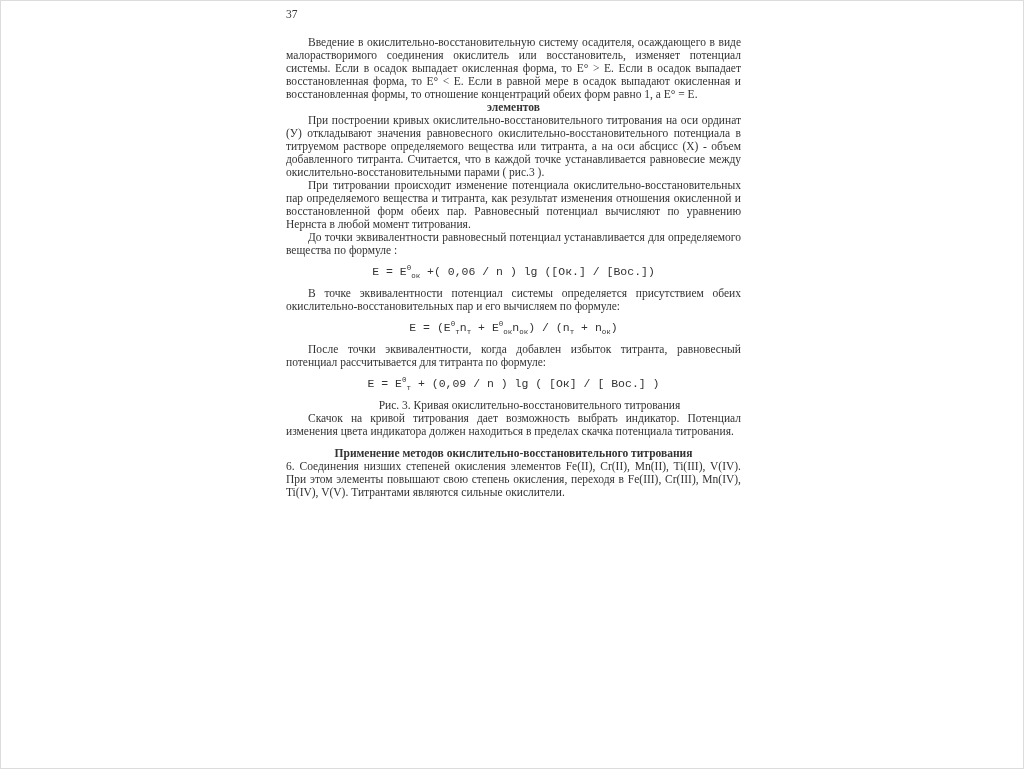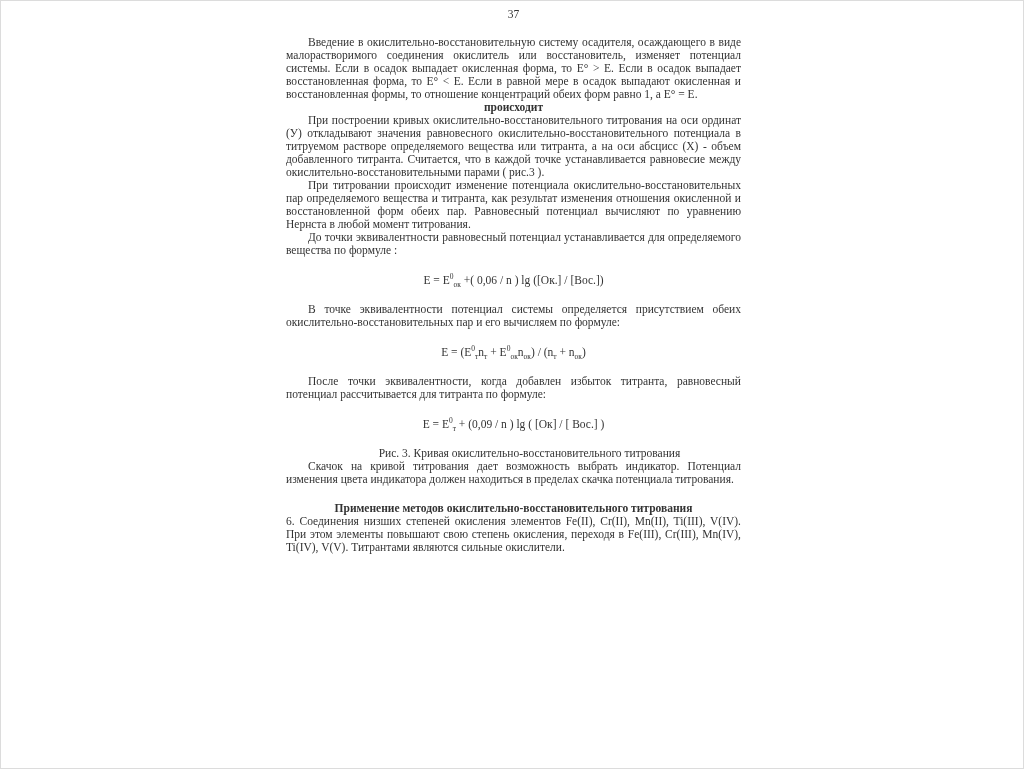--- a/index.html
+++ b/index.html
@@ -8,43 +8,43 @@
     font-family:"Liberation Serif",serif;
   }
   .slide{
     position:absolute;left:0;top:0;width:1024px;height:769px;
     box-sizing:border-box;background:#ffffff;border:1px solid #dcdcdc;
   }
   .content{
     position:absolute;left:285px;top:7px;width:455px;
     font-size:11.5px;line-height:13px;color:#333333;
   }
-  .page-number{text-align:center;margin:0 0 15px 0;}
+  .page-number{margin:0 0 15px 0;}
   .para{margin:0;text-align:justify;}
   .indent{text-indent:22px;}
   .caption{text-indent:32px;text-align:center;}
   .heading{text-align:center;font-weight:bold;margin:0;}
-  .heading.h2{margin-top:16px;}
-  .formula{text-align:center;line-height:14px;margin:16px;}
+  .heading.h2{margin-top:9px;}
+  .formula{text-align:center;line-height:14px;margin:8px;font-family:Liberation Mono, monospace;}
   .formula sup,.formula sub{font-size:7.5px;line-height:0;}
   figure.chart{margin:22px 0 4px 0;padding:0;}
   .chart svg line,.chart svg polyline{stroke:#3a3a3a;stroke-width:1.1;fill:none;}
   .chart svg text{font-family:"Liberation Serif",serif;font-size:11.5px;fill:#333333;}
 </style>
 </head>
 <body>
 
 <div class="slide">
   <div class="content">
 
     <p class="page-number">37</p>
 
     <p class="para indent">Введение в  окислительно-восстановительную систему  осадителя, осаждающего в виде малорастворимого соединения  окислитель или восстановитель, изменяет потенциал системы. Если в осадок выпадает окисленная форма, то E° &gt; E. Если в осадок выпадает восстановленная форма, то E° &lt; E. Если в равной мере в осадок выпадают окисленная и восстановленная формы, то отношение концентраций обеих форм равно 1, а  E° = E.</p>
 
-    <p class="heading">происходит</p>
+    <p class="heading">элементов</p>
 
     <p class="para indent">При построении кривых окислительно-восстановительного титрования  на оси ординат (У) откладывают значения равновесного окислительно-восстановительного потенциала в титруемом растворе определяемого вещества или титранта, а  на оси абсцисс (Х) -  объем добавленного титранта. Считается, что в каждой точке устанавливается равновесие между окислительно-восстановительными парами ( рис.3 ).</p>
     <p class="para indent">При титровании происходит изменение потенциала окислительно-восстановительных пар определяемого вещества и титранта,  как  результат изменения отношения окисленной и восстановленной форм обеих пар. Равновесный потенциал вычисляют по уравнению Нернста в любой момент титрования.</p>
     <p class="para indent">До точки эквивалентности равновесный потенциал устанавливается  для определяемого вещества по формуле :</p>
 
     <p class="formula"><span>E = E</span><sup>0</sup><sub>ок</sub><span>  +( 0,06 / n ) lg ([Ок.] / [Вос.])</span></p>
 
     <p class="para indent">В точке эквивалентности потенциал системы определяется присутствием  обеих окислительно-восстановительных пар и его вычисляем по формуле:</p>
 
     <p class="formula"><span>E = (E</span><sup>0</sup><sub>т</sub><span>n</span><sub>т</sub><span> + E</span><sup>0</sup><sub>ок</sub><span>n</span><sub>ок</sub><span>) / (n</span><sub>т</sub><span> + n</span><sub>ок</sub><span>)</span></p>

